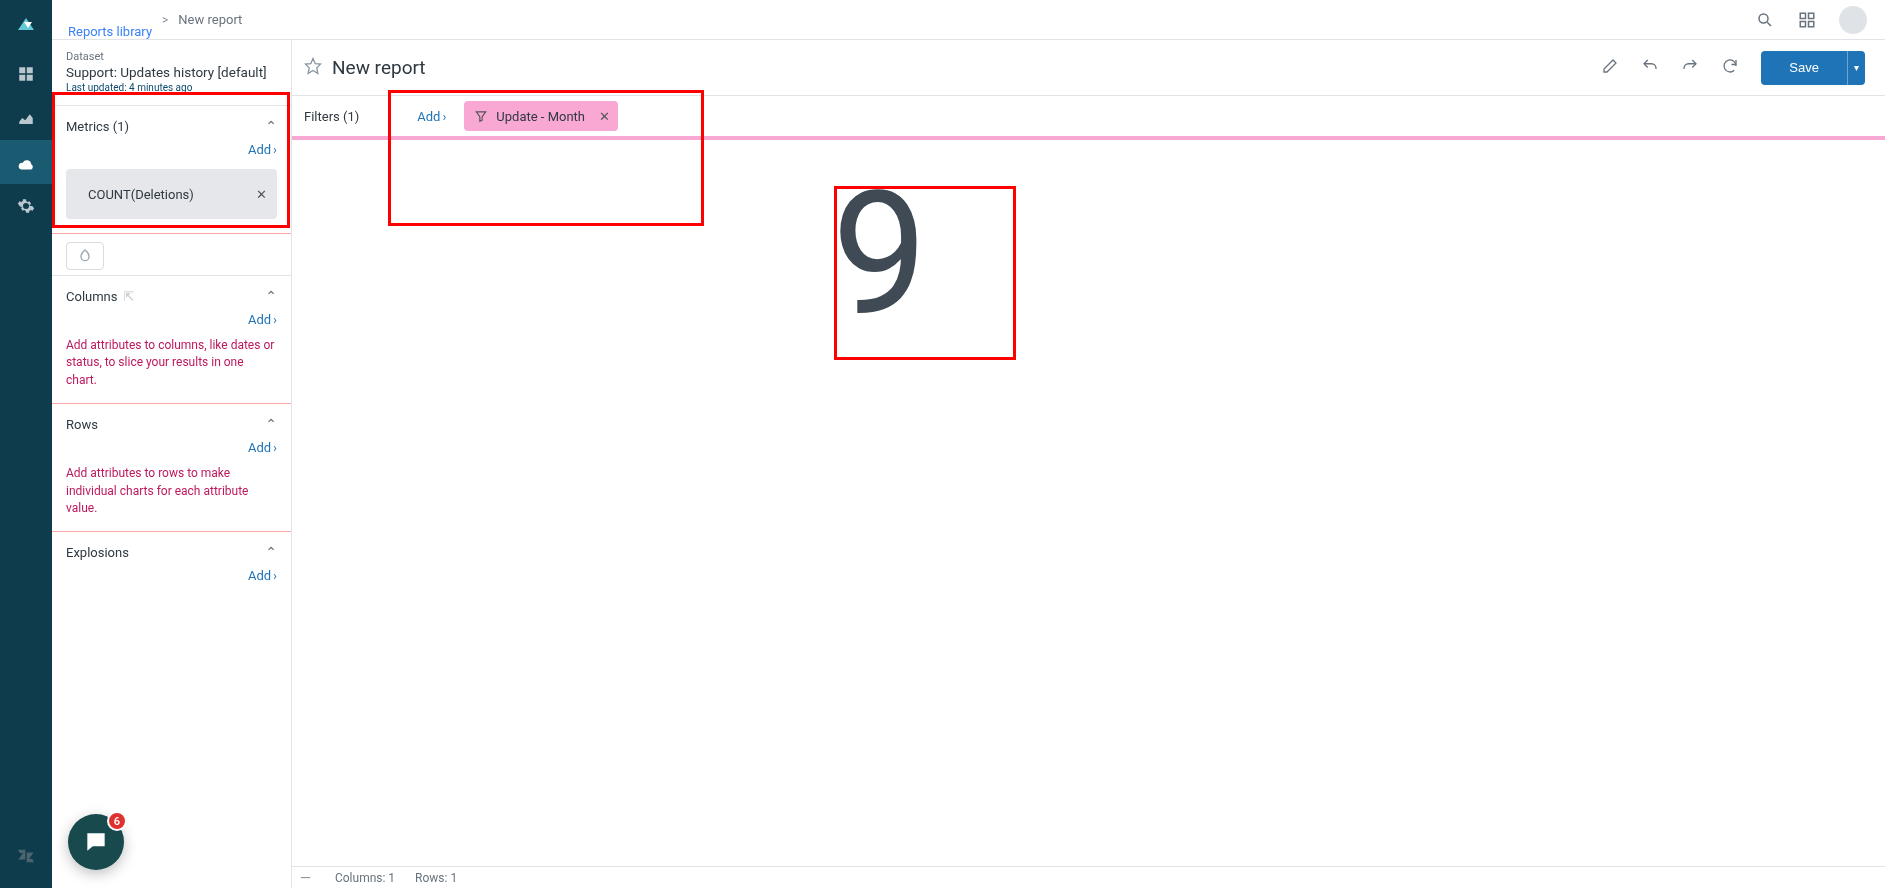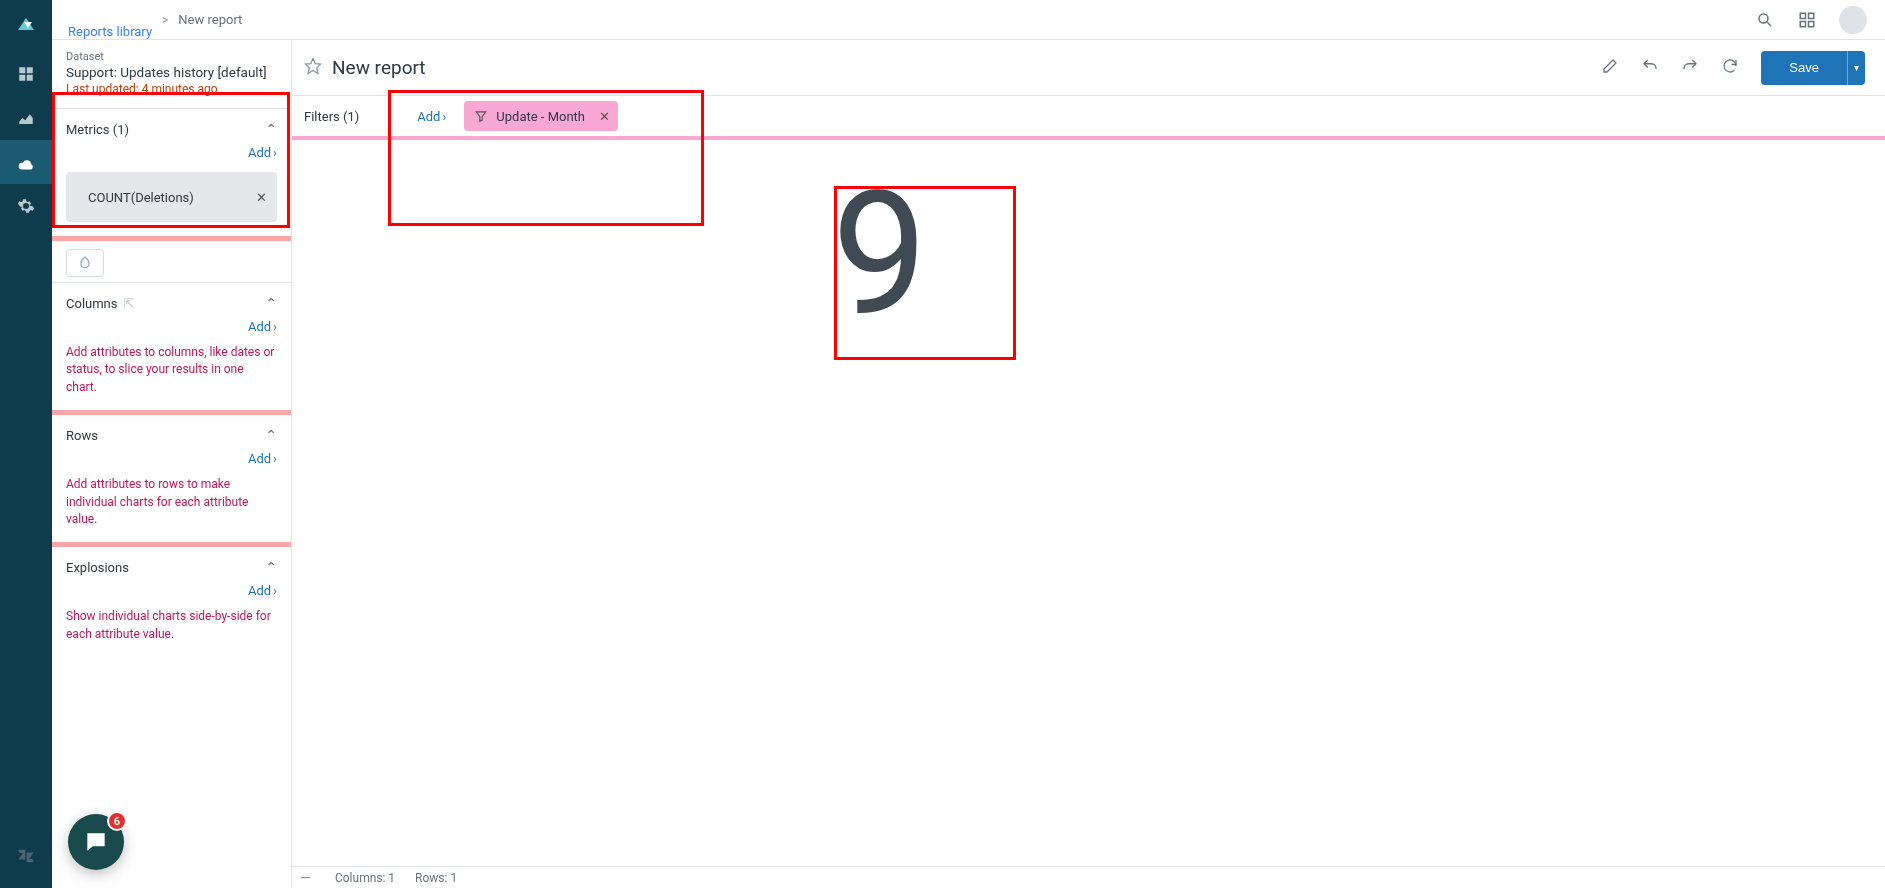--- a/index.html
+++ b/index.html
@@ -64,25 +64,25 @@
     left: 52px; top: 40px;
     width: 240px;
     bottom: 0;
     border-right: 1px solid #e0e4e8;
     background: #fff;
     overflow-y: auto;
   }
   .dataset-block { padding: 10px 14px 12px 14px; border-bottom: 1px solid #e0e4e8; }
   .dataset-label { font-size: 11px; color: #68737d; }
   .dataset-name { font-size: 13.5px; color: #2f3941; padding-top:1px; }
-  .dataset-updated { font-size: 12px; color: #c2410c; padding-top:2px; }
+  .dataset-updated { font-size: 10px; color: #0c4a6e; padding-top:2px; }
 
   .section {
     padding: 12px 14px 14px 14px;
-    border-bottom: 5px solid #fca5a5;
+    border-bottom: 1px solid #fca5a5;
     position: relative;
   }
   .section-header { display: flex; align-items: center; justify-content: space-between; font-size: 13px; color: #2f3941; }
   .section-header-left { display: flex; align-items: center; gap: 6px; }
   .section-add { text-align: right; margin-top: 8px; }
   .add-link { color: #1f73b7; font-size: 13px; cursor: pointer; display: inline-flex; align-items: center; gap: 2px; }
   .section-hint { font-size: 12px; color: #be185d; margin-top: 10px; line-height: 1.45; }
 
   .metric-chip {
     margin-top: 12px;
@@ -354,21 +354,20 @@
     <div class="section-header">
       <span>Explosions</span>
       <span class="chevron">⌃</span>
     </div>
     <div class="section-add">
       <span class="add-link">
           <span>Add</span> 
           <span>›</span>
         </span>
     </div>
-    <div class="section-hint">Show individual charts side-by-side for each attribute value.</div>
   </div>
 </div>
 
 <div class="main-header">
   <span class="star-icon">
     <svg width="18" height="18" viewBox="0 0 24 24" fill="none" stroke="currentColor" stroke-width="1.7">
         <polygon points="12 2 15 9 22 9.5 17 14.5 18.5 22 12 18 5.5 22 7 14.5 2 9.5 9 9"></polygon>
       </svg>
   </span>
   <span class="report-title">New report</span>

